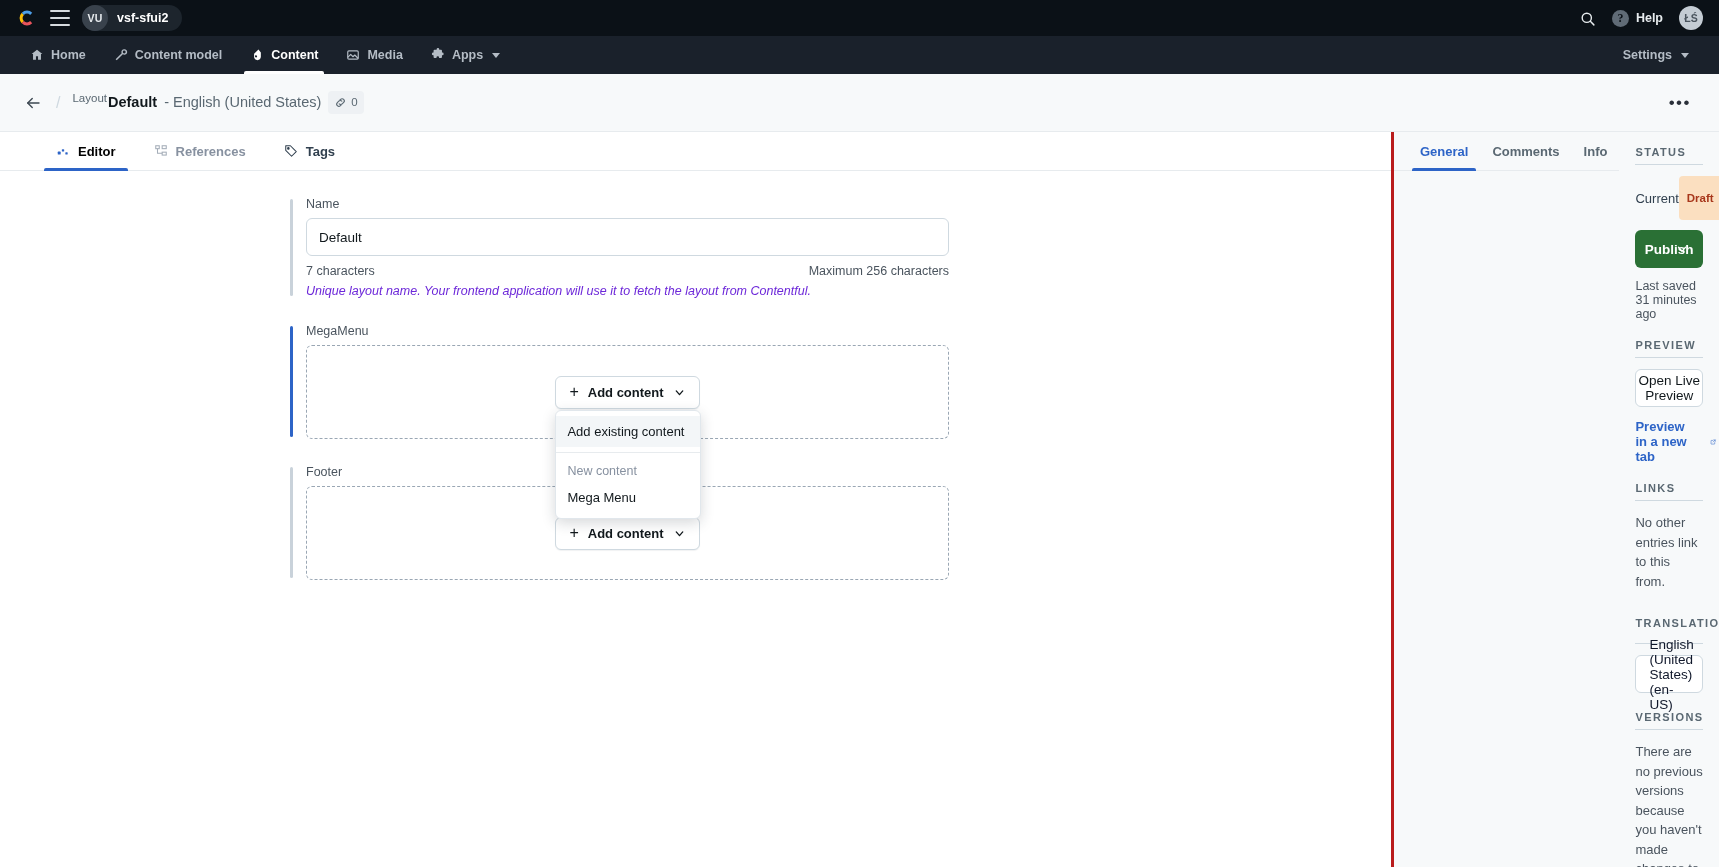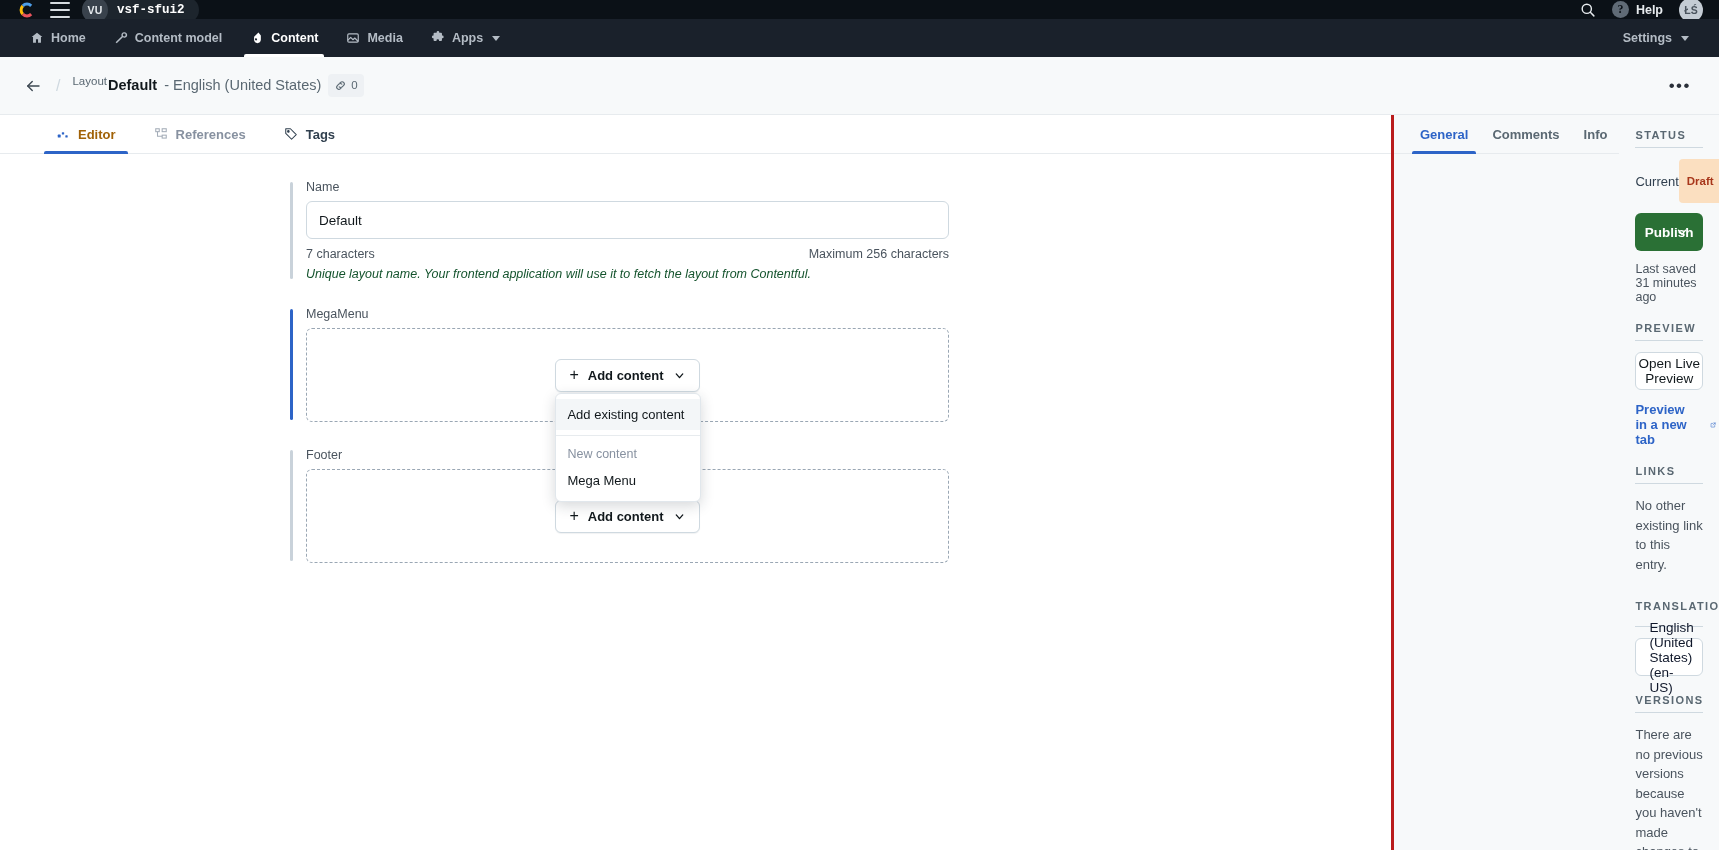--- a/index.html
+++ b/index.html
@@ -7,21 +7,21 @@
     width: 1719px;
     height: 867px;
     overflow: hidden;
     font-family: "Liberation Sans", sans-serif;
     background: #ffffff;
     color: #11181c;
   }
 
   
   .topbar {
-    height: 19px;
+    height: 36px;
     background: #0b1117;
     display: flex;
     align-items: center;
     padding: 0 16px;
     gap: 12px;
     position: relative;
   }
   .logo-c { width: 22px; height: 22px; flex: 0 0 22px; }
   .hamburger {
     width: 20px; height: 16px; display: flex; flex-direction: column;
@@ -33,21 +33,21 @@
     background: #1d252d; border-radius: 13px; padding-right: 14px;
     cursor: pointer;
   }
   .space-avatar {
     width: 26px; height: 26px; border-radius: 50%;
     background: #39424c; color: #e7ebee;
     font-size: 10.5px; font-weight: bold;
     display: flex; align-items: center; justify-content: center;
     letter-spacing: .3px;
   }
-  .space-name { color: #ffffff; font-size: 12.5px; font-weight: bold; margin-left: 9px; font-family: Liberation Mono, monospace; }
+  .space-name { color: #ffffff; font-size: 12.5px; font-weight: bold; margin-left: 9px; }
 
   .topbar-right {
     margin-left: auto; display: flex; align-items: center; gap: 16px;
   }
   .icon-btn { cursor: pointer; display: flex; align-items: center; }
   .help-group { display: flex; align-items: center; gap: 7px; cursor: pointer; }
   .help-circle {
     width: 17px; height: 17px; border-radius: 50%;
     background: #606b76; color: #0b1117;
     font-size: 12px; font-weight: bold;
@@ -125,21 +125,21 @@
   
   .editor-tabs {
     height: 39px; display: flex; align-items: stretch;
     border-bottom: 1px solid #e7ebee; padding-left: 44px; background: #ffffff;
   }
   .etab {
     display: flex; align-items: center; gap: 8px;
     padding: 0 12px; margin-right: 14px; cursor: pointer;
     font-size: 13px; font-weight: bold; color: #8791a0; position: relative;
   }
-  .etab.active { color: #a16207; }
+  .etab.active { color: #000000; }
   .etab.active::after {
     content: ''; position: absolute; left: 0; right: 0; bottom: -1px;
     height: 3px; background: #2d64c7; border-radius: 2px 2px 0 0;
   }
   .etab.tags { color: #31404f; }
 
   
   .form-scroll { flex: 1 1 auto; overflow: hidden; position: relative; background: #fff; }
   .form-inner { padding: 26px 0 0 306px; }
   .field { position: relative; width: 643px; margin-bottom: 26px; }
@@ -154,21 +154,21 @@
     border: 1px solid #cfd9e0; border-radius: 6px;
     background: #ffffff; padding: 0 12px;
     font-family: "Liberation Sans", sans-serif;
     font-size: 13.5px; color: #11181c; outline: none;
   }
   .field-meta {
     display: flex; justify-content: space-between;
     margin-top: 8px; font-size: 12.5px; color: #4a545e;
   }
   .field-help {
-    margin-top: 6px; font-size: 12.5px; color: #14532d;
+    margin-top: 6px; font-size: 12.5px; color: #6d28d9;
     font-style: italic;
   }
   .dropzone {
     border: 1px dashed #9aa7b4; border-radius: 6px;
     height: 94px; display: flex; align-items: center; justify-content: center;
     background: #ffffff;
   }
 
   
   .btn-add {
@@ -509,21 +509,21 @@
           <path d="M14 4h6v6"></path>
             <path d="M20 4l-8 8"></path>
           <path d="M18 14v5a1 1 0 0 1-1 1H5a1 1 0 0 1-1-1V7a1 1 0 0 1 1-1h5"></path>
         </svg>
       </span>
 
       
       <div class="sec-head">
         <span class="sec-title">LINKS</span>
       </div>
-      <div class="side-text">No other existing link to this entry.</div>
+      <div class="side-text">No other entries link to this from.</div>
 
       
       <div class="sec-head">
         <span class="sec-title">TRANSLATION</span>
         <span class="sec-action">
           <span>Single locale</span>
           <svg viewBox="0 0 24 24" width="13" height="13" fill="none" stroke="#31404f" stroke-width="2" stroke-linecap="round" stroke-linejoin="round">
             <polyline points="6,9 12,16 18,9"></polyline>
           </svg>
         </span>

